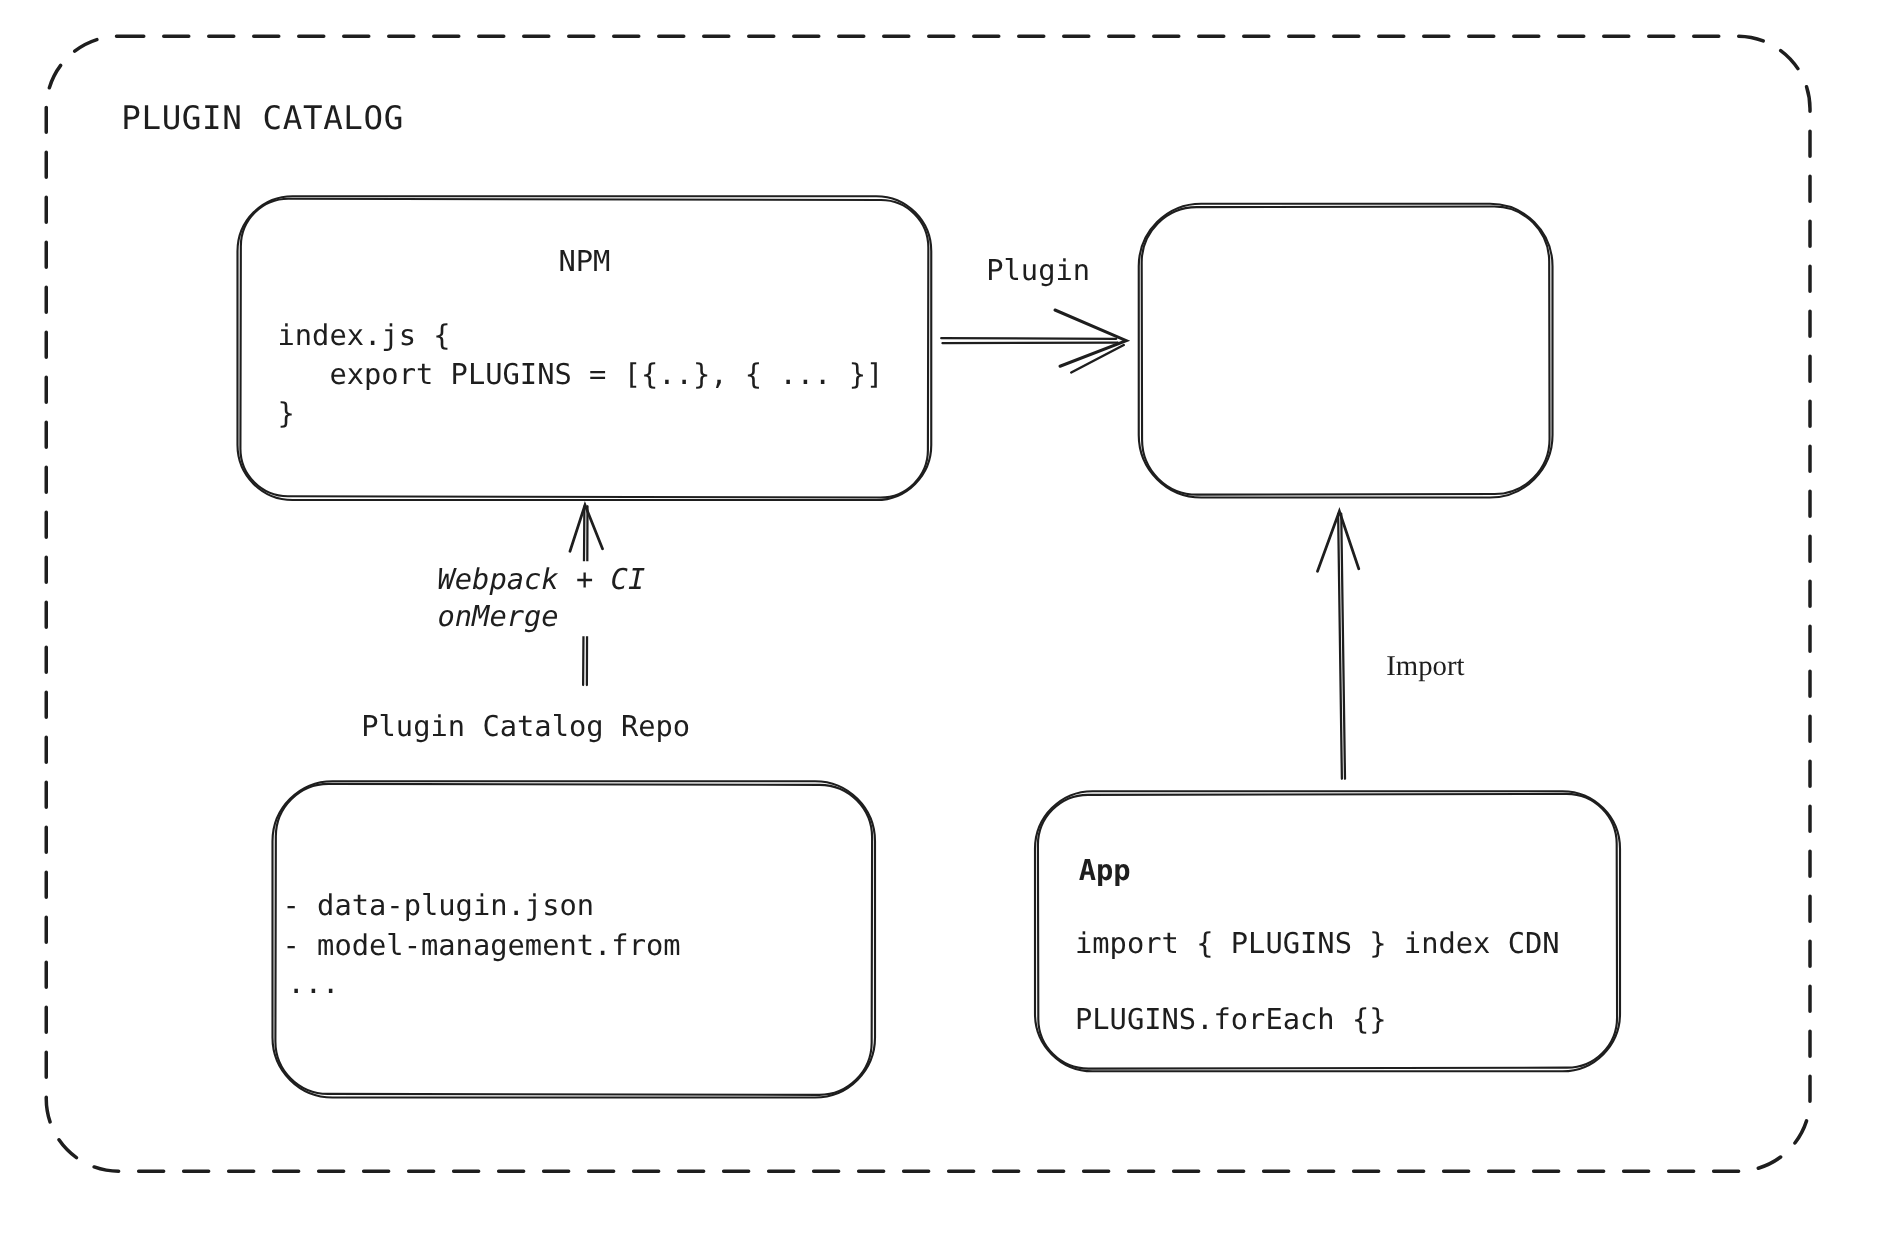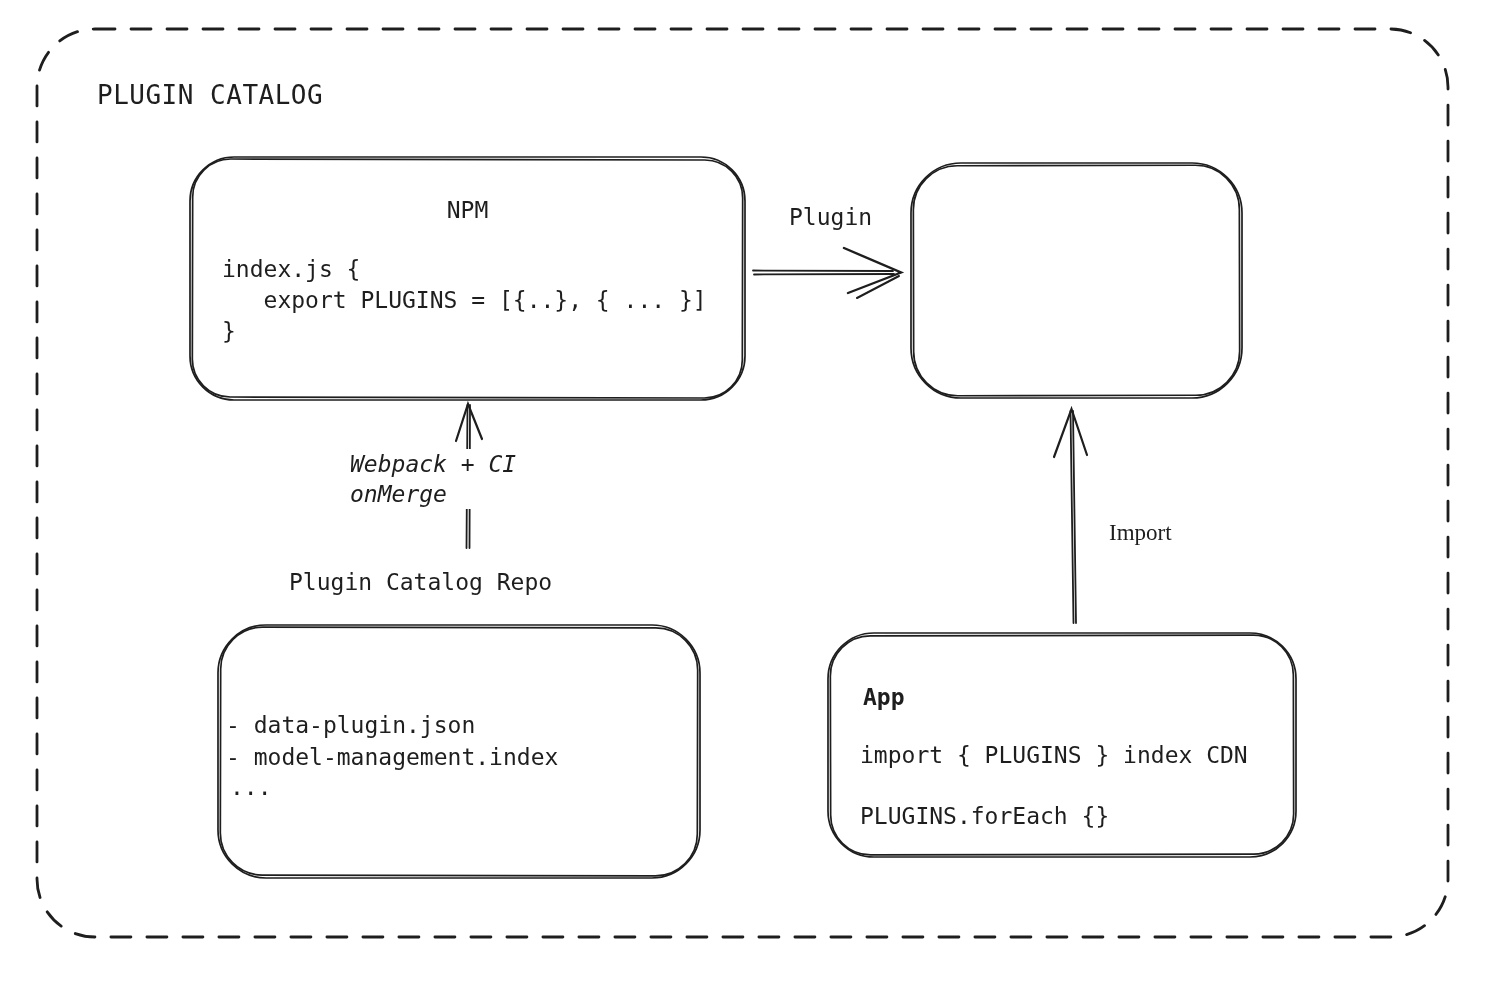--- a/index.html
+++ b/index.html
@@ -107,21 +107,21 @@
   <div class="txt" style="left:222px; top:316px;">}</div>
 
 
   <div class="txt" style="left:789px; top:202px;">Plugin</div>
 
   <div class="txt edge-label-build">Webpack + CI
 onMerge</div>
 
   <div class="txt" style="left:289px; top:567px;">Plugin Catalog Repo</div>
   <div class="txt" style="left:226px; top:710px;">- data-plugin.json</div>
-  <div class="txt" style="left:226px; top:742px;">- model-management.index</div>
+  <div class="txt" style="left:226px; top:742px;">- model-management.from</div>
   <div class="txt" style="left:230px; top:772px;">...</div>
 
   <div class="txt" style="left:863px; top:682px;font-weight:bold;">App</div>
   <div class="txt" style="left:860px; top:740px;">import { PLUGINS } index CDN</div>
   <div class="txt" style="left:860px; top:801px;">PLUGINS.forEach {}</div>
 
   <div class="txt" style="left:1109px; top:518px;font-family:Liberation Serif, serif;">Import</div>
 
 </div>
 

